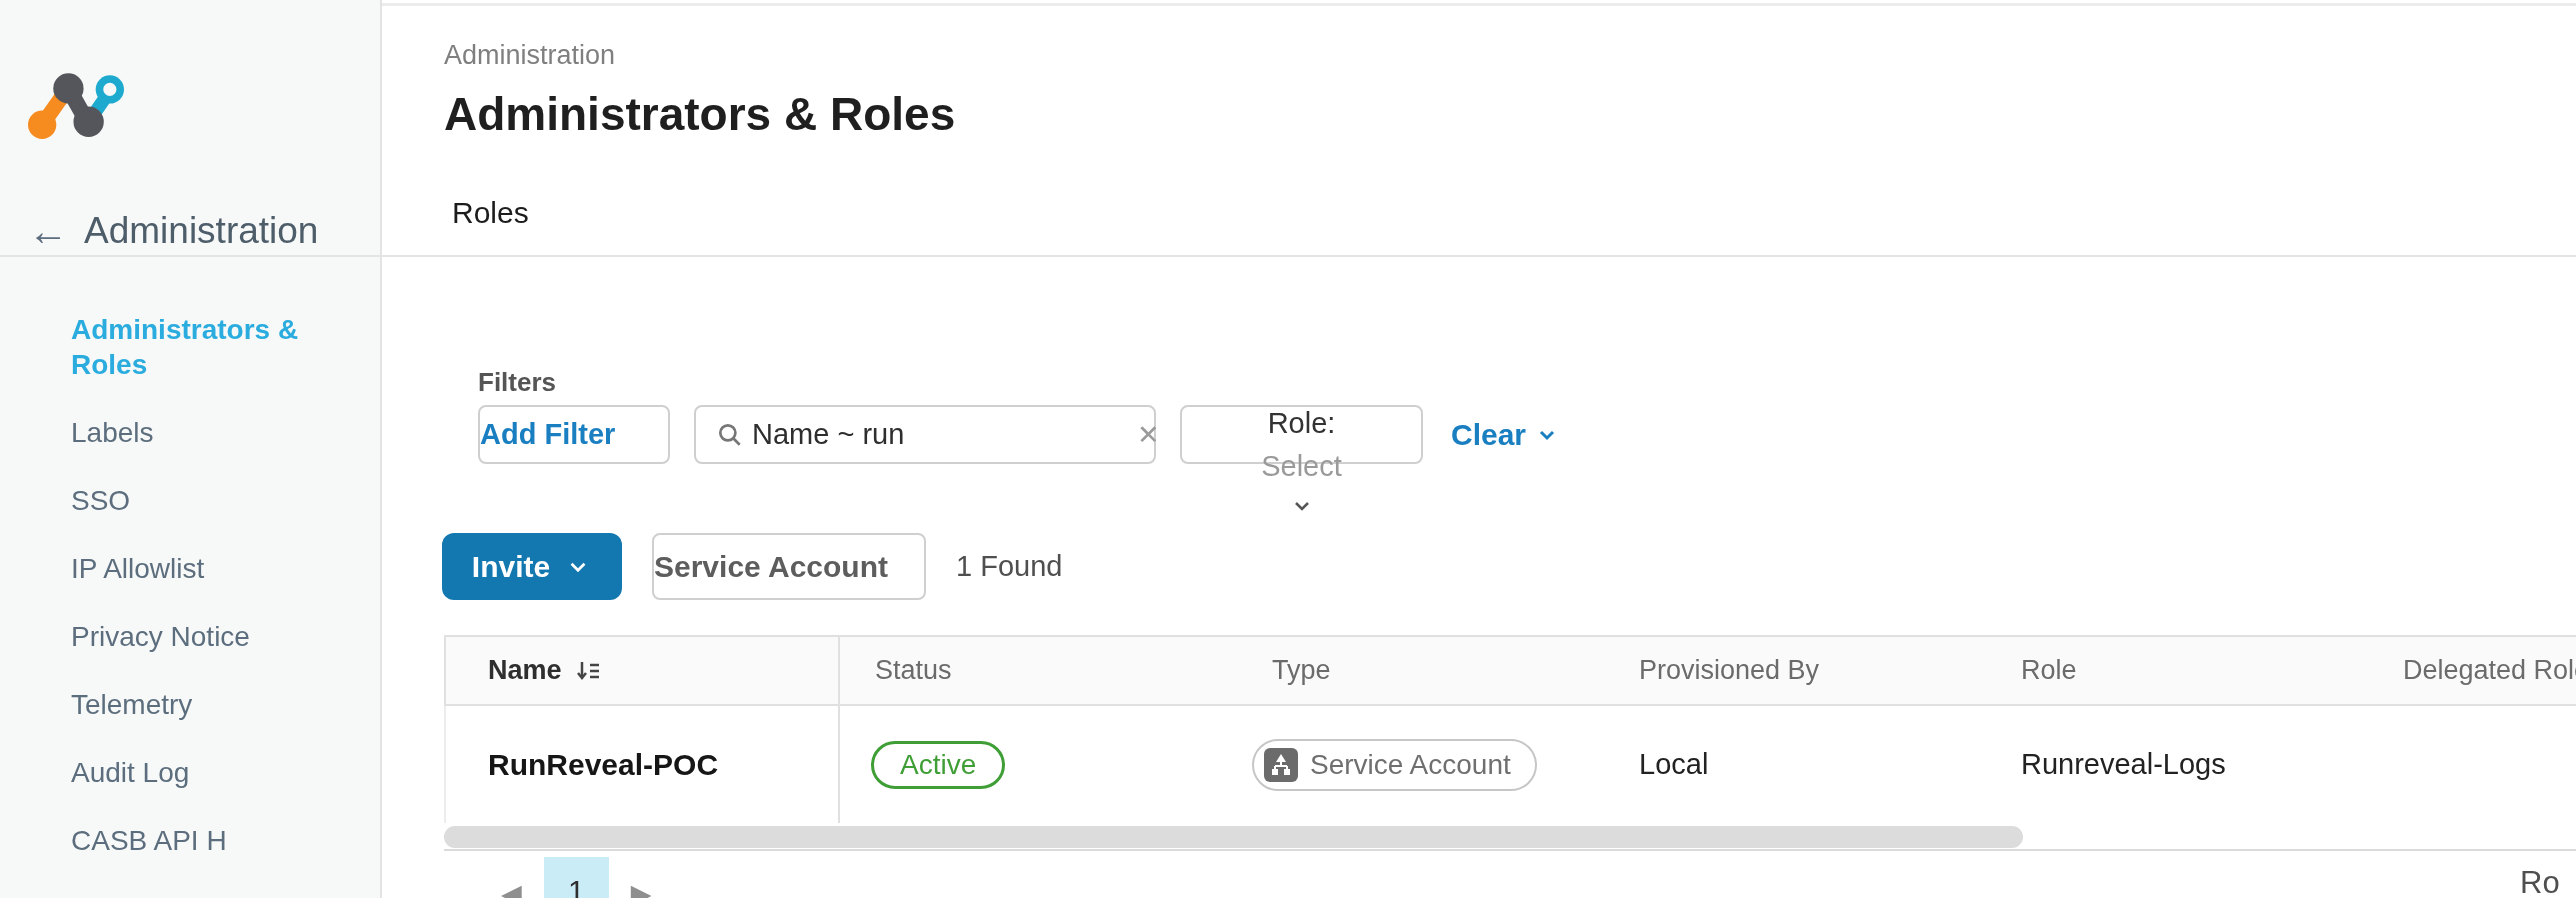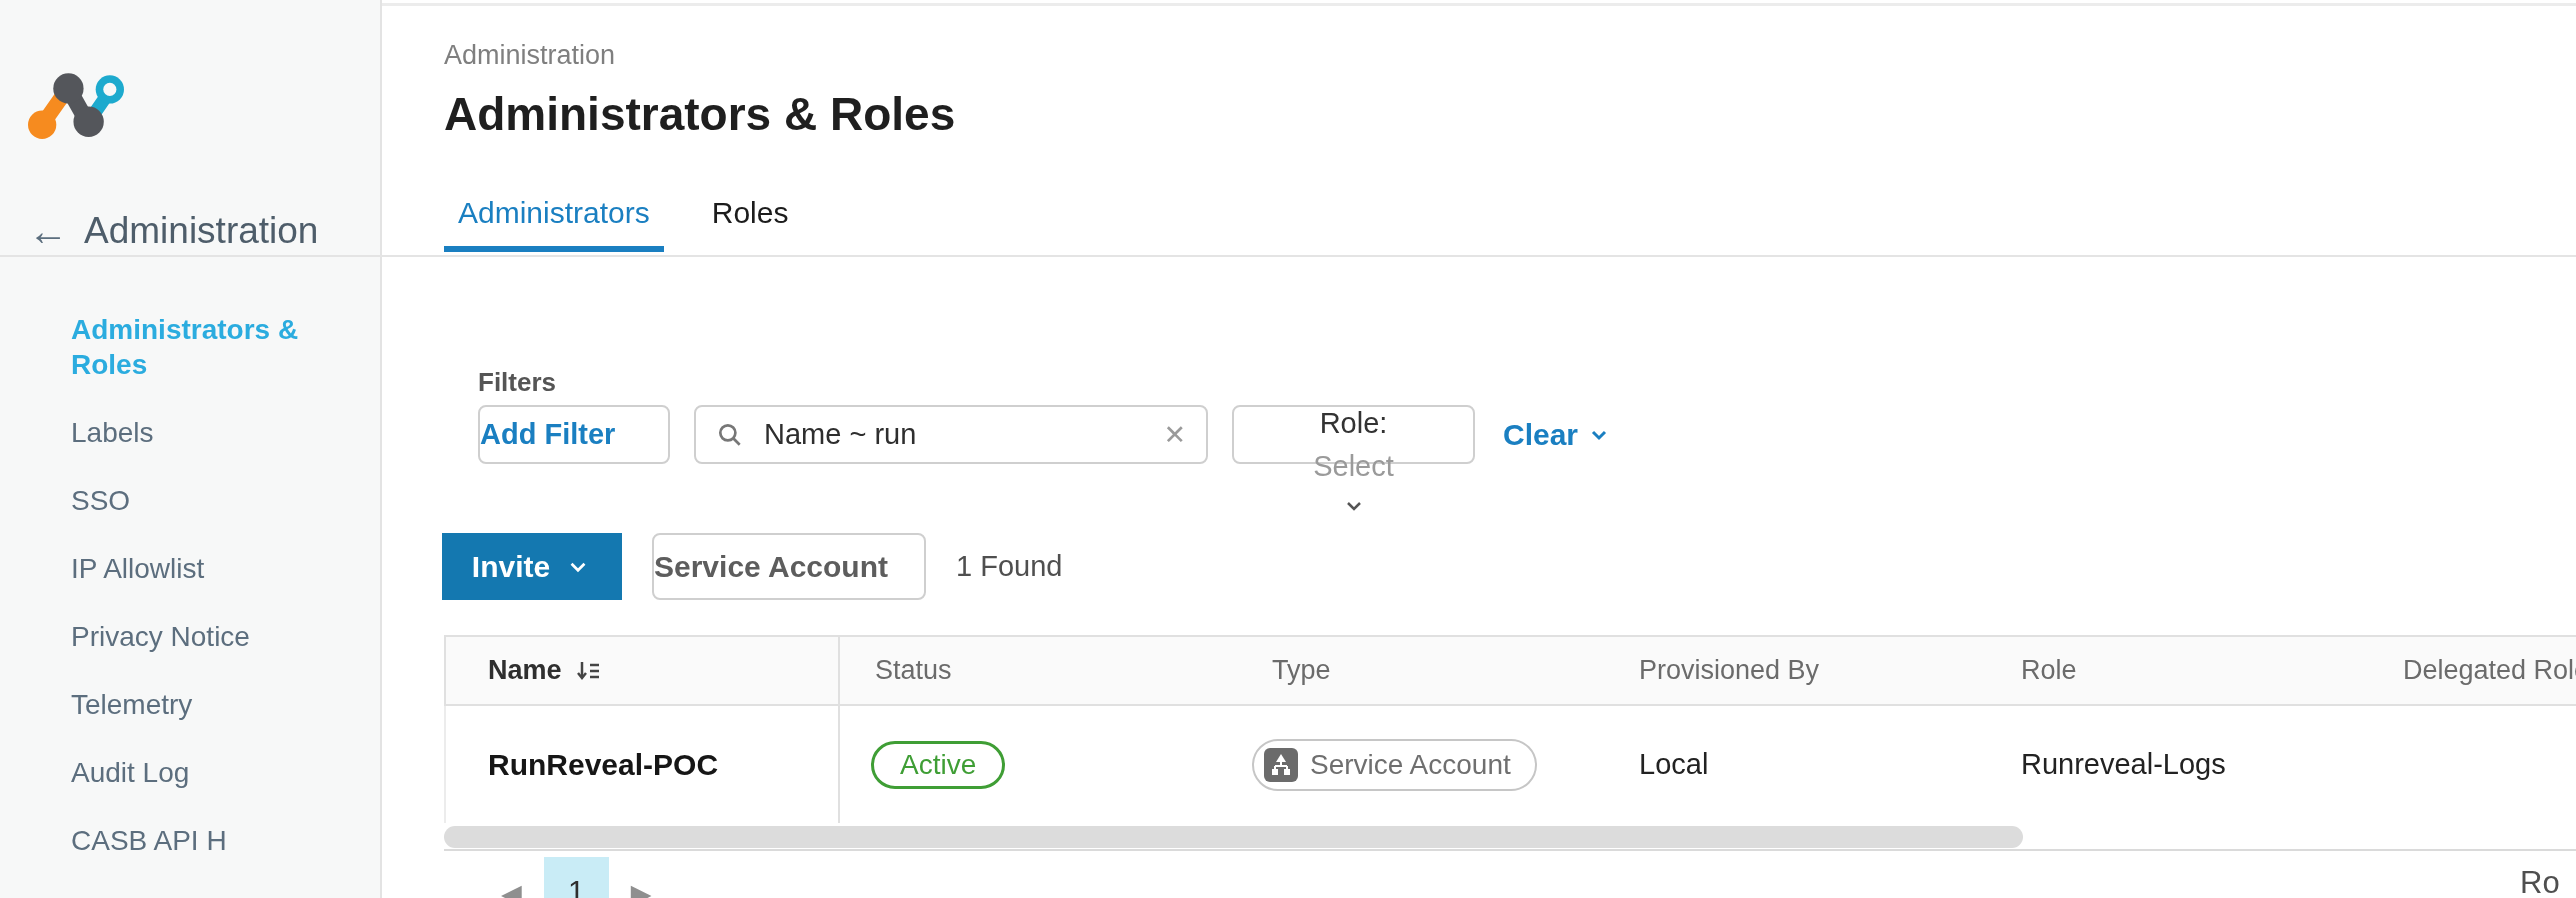--- a/index.html
+++ b/index.html
@@ -33,33 +33,33 @@
   .tabs { position:absolute; left:62px; top:196px; display:flex; gap:40px; }
   .tab { font-size:30px; color:#1c1c1c; padding:0 8px 16px 8px; cursor:pointer; }
   .tab.active { color:#1a7fc1; border-bottom:6px solid #1a7fc1; padding-left:14px; padding-right:14px; }
 
   
   .filters-label { position:absolute; left:96px; top:367px; font-size:26px; color:#555; font-weight:bold;text-align:right; }
   .filter-row { position:absolute; left:96px; top:405px; display:flex; align-items:center; gap:24px; }
   .btn-outline { height:59px; border:2px solid #cfcfcf; border-radius:8px; background:#fff;
                  display:flex; align-items:center; cursor:pointer; }
   .add-filter { width:192px; color:#1a7fc1; font-weight:bold; font-size:29px; }
-  .search-box { width:514px; justify-content:flex-start; padding:0 20px; gap:20px; }
+  .search-box { width:462px; justify-content:flex-start; padding:0 20px; gap:8px; }
   .search-box input { border:none; outline:none; background:transparent; flex:1;
                       font-size:29px; color:#2e2e2e; font-family:"Liberation Sans", sans-serif; }
   .clear-x { font-size:27px; color:#9a9a9a; cursor:pointer; }
   .role-select { width:243px; justify-content:flex-start; padding:0 4px; gap:10px; font-size:29px;flex-direction:column; }
   .role-prefix { color:#333; }
   .role-value { color:#9a9a9a; }
   .clear-link { display:flex; align-items:center; gap:8px; color:#1a7fc1; font-weight:bold;
                 font-size:30px; cursor:pointer; margin-left:4px; }
 
   
   .action-row { position:absolute; left:60px; top:533px; display:flex; align-items:center; gap:30px; }
-  .invite-btn { width:180px; height:67px; background:#1478b0; border:none; border-radius:0;
+  .invite-btn { width:180px; height:67px; background:#1478b0; border:none; border-radius:12px;
                 color:#fff; font-weight:bold; font-size:30px; display:flex; align-items:center;
                 justify-content:center; gap:14px; cursor:pointer; }
   .svc-btn { width:274px; height:67px; color:#5d5d5d; font-weight:bold; font-size:30px; }
   .found { font-size:29px; color:#4f4f4f; }
 
   
   .table-wrap { position:absolute; left:62px; top:635px; right:0; overflow:hidden; }
   .table-inner { width:2302px; }
   .thead { display:flex; height:71px; background:#fafafa; border:2px solid #e0e0e0; }
   .tbody-row { display:flex; height:117px; background:#fff; border-left:2px solid #ececec; }
@@ -126,21 +126,20 @@
     </nav>
   </aside>
 
   <main class="main">
     <div class="main-topline"></div>
 
     <div class="breadcrumb">Administration</div>
     <h1 class="page-title">Administrators &amp; Roles</h1>
 
     <div class="tabs">
-      <div class="tab active">Administrators</div>
       <div class="tab">Roles</div>
     </div>
 
     <div class="filters-label">Filters</div>
 
     <div class="filter-row">
       <div class="btn-outline add-filter">
         <span>Add Filter</span>
       </div>
 

